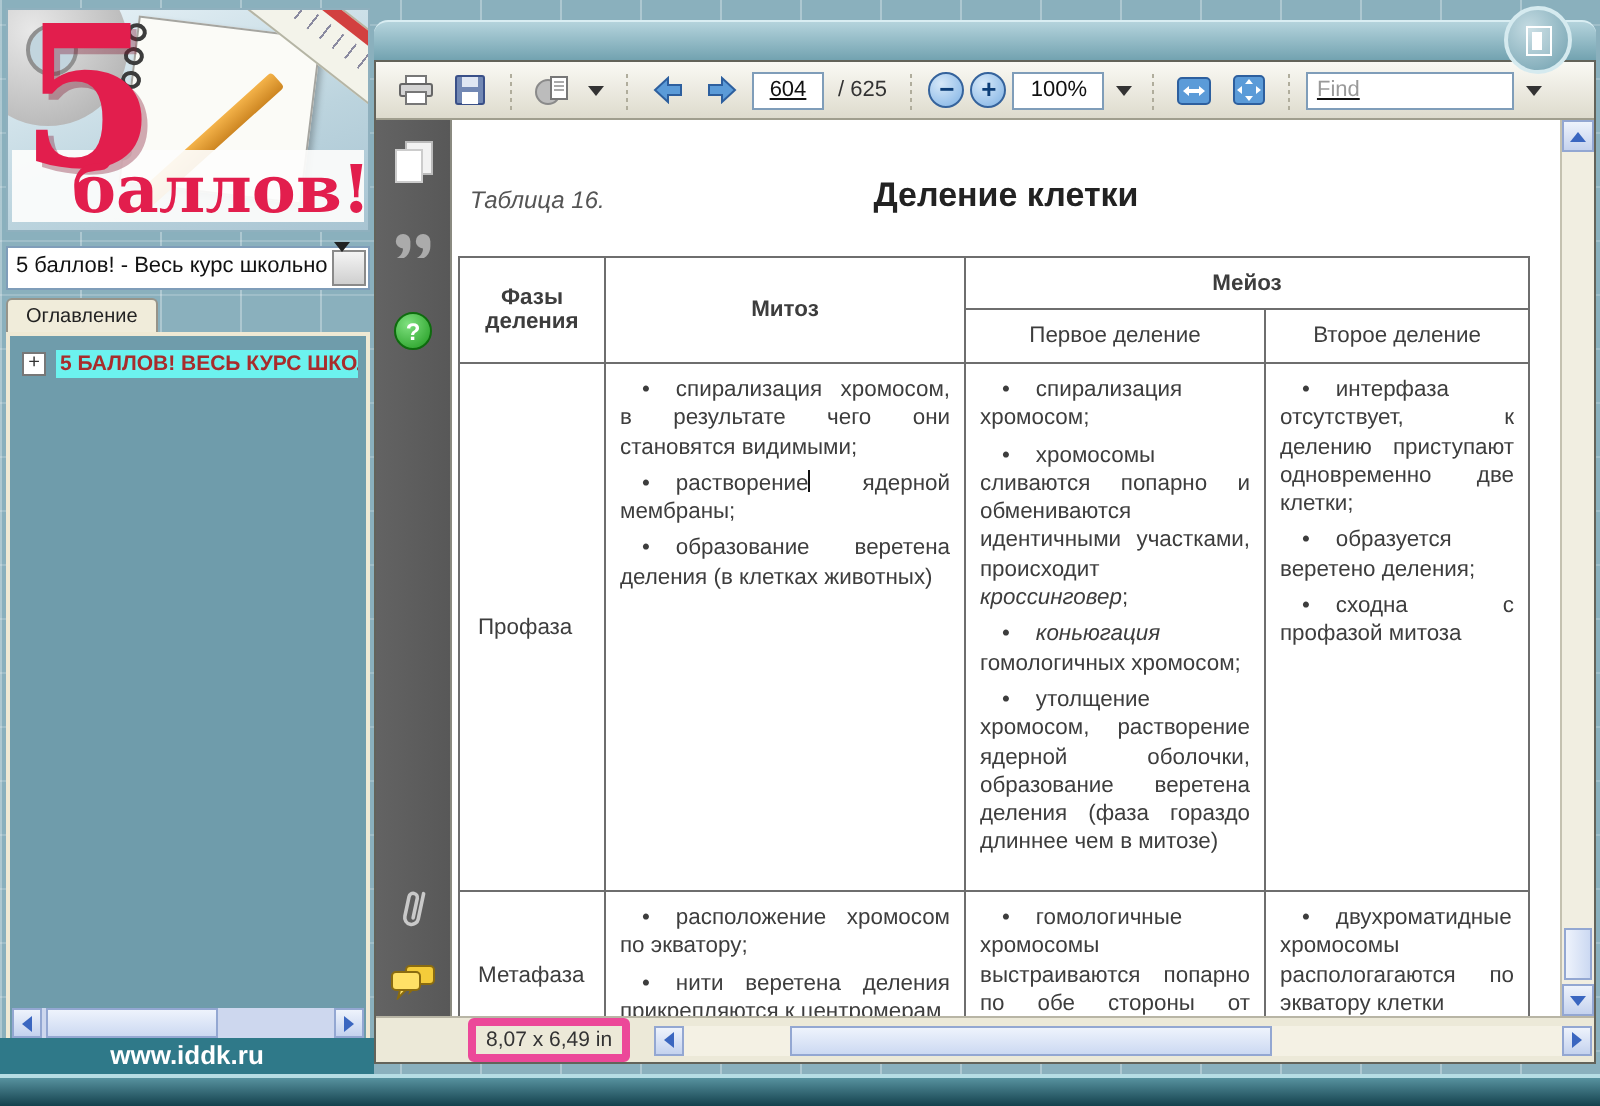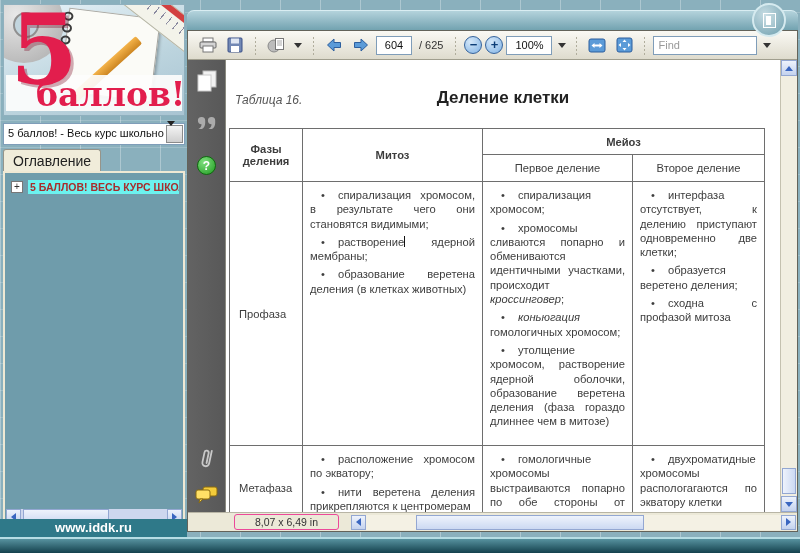--- a/index.html
+++ b/index.html
@@ -49,21 +49,21 @@
 
   .combo { position:relative; margin-top:7px; height:22px; background:#fff; border:1px solid #7f9db9; }
   .combo-text { position:absolute; left:4px; top:3px; right:20px; font-size:11px; color:#111;
     white-space:nowrap; overflow:hidden; }
   .combo-btn { position:absolute; right:1px; top:1px; width:17px; height:18px;
     background:linear-gradient(#f4f4f4,#cfcfcf); border:1px solid #8a8a8a; }
   .tri-down { width:0; height:0; border-left:4px solid transparent; border-right:4px solid transparent;
     border-top:5px solid #222; margin:6px auto 0; }
 
   .side-tab { margin-top:4px; display:inline-block; padding:3px 9px 2px; background:#f0ecda;
-    border:1px solid #96948a; border-bottom:none; border-radius:3px 3px 0 0; font-size:14px; color:#222; }
+    border:1px solid #96948a; border-bottom:none; border-radius:3px 3px 0 0; font-size:10px; color:#222; }
   .tree-panel { position:relative; height:356px; background:#6f9cab; border:2px solid #efe9d4; }
   .tree-row { display:flex; align-items:center; gap:5px; padding:7px 4px 0 6px; }
   .expander { width:12px; height:12px; flex:0 0 12px; background:#fff; border:1px solid #777;
     font-size:10px; line-height:10px; text-align:center; color:#333; }
   .tree-label { background:#6cf2ef; color:#a82c2c; font-weight:600; font-size:10.5px; padding:1px 2px;
     white-space:nowrap; overflow:hidden; }
   .side-hscroll { position:absolute; left:1px; right:1px; bottom:1px; height:15px; background:#cdd7ee;
     display:flex; align-items:stretch; }
   .sb-btn { width:15px; background:linear-gradient(#eef3fc,#c4d2ee); border:1px solid #93a7d2;
     display:flex; align-items:center; justify-content:center; }
@@ -86,21 +86,21 @@
   .vwindow { position:absolute; left:0; right:0; top:20px; bottom:2px; background:#ece9d8;
     border:1px solid #63635a; display:flex; flex-direction:column; }
 
   
   .toolbar { height:29px; background:linear-gradient(#faf9f4,#dedbcd); border-bottom:1px solid #a09e8e;
     display:flex; align-items:center; padding-left:8px; gap:3px; flex:0 0 29px; }
   .tb-sep { width:5px; height:20px; margin:0 3px;
     background:repeating-linear-gradient(0deg,#b0ad9c 0 2px, transparent 2px 4px); background-size:1px 100%; background-repeat:no-repeat; background-position:center; }
   .tb-btn { width:24px; height:23px; display:flex; align-items:center; justify-content:center; border:1px solid transparent; }
   .tb-btn.small { width:14px; }
-  .tb-input { height:19px; background:#fff; border:1px solid #7f9db9; font-size:11px; color:#111; text-align:center; }
+  .tb-input { height:19px; background:#fff; border:1px solid #7f9db9; font-size:11px; color:#111; text-align:center;text-decoration:underline; }
   #page-input { width:36px; }
   .page-total { font-size:11px; color:#333; padding:0 4px; }
   .round-btn { width:18px; height:18px; border-radius:50%; border:1px solid #35639c;
     background:radial-gradient(circle at 35% 30%, #d6e8f8, #7fb2e5); color:#0d3e77; font-weight:bold;
     font-size:13px; line-height:16px; text-align:center; }
   .zoom-box { width:46px; height:19px; background:#fff; border:1px solid #7f9db9; font-size:11px;
     color:#111; text-align:center; line-height:17px; }
   .mini-drop { width:13px; height:19px; display:flex; align-items:center; justify-content:center; }
   #find-input { width:104px; text-align:left; padding-left:4px; }
   #find-input::placeholder { color:#999; }
@@ -142,21 +142,21 @@
   
   .vscroll { flex:0 0 17px; background:#f1eee1; border-left:1px solid #c4c1b0; display:flex; flex-direction:column; }
   .vs-btn { height:16px; background:linear-gradient(#eef3fc,#c4d2ee); border:1px solid #93a7d2;
     display:flex; align-items:center; justify-content:center; }
   .vs-track { flex:1 1 auto; position:relative; }
   .vs-thumb { position:absolute; left:1px; right:1px; bottom:2px; height:26px;
     background:linear-gradient(90deg,#eef3fc,#ccd9f2); border:1px solid #93a7d2; }
 
   
   .statusbar { flex:0 0 19px; background:#ece9d8; border-top:1px solid #b8b5a5; display:flex; align-items:center; }
-  .dim-label { margin-left:46px; font-size:10.5px; color:#333; padding:1px 20px; border:1px solid #ec4899; border-radius:3px; }
+  .dim-label { margin-left:46px; font-size:10.5px; color:#333; padding:1px 5px; border:4px solid #ec4899; border-radius:3px; }
   .hscroll { flex:1 1 auto; height:15px; margin:0 1px 0 12px; background:#f4f1e4; display:flex; align-items:stretch; }
   .hs-track { flex:1 1 auto; position:relative; }
   .hs-thumb { position:absolute; top:0; bottom:0; left:12%; width:55%;
     background:linear-gradient(#eef3fc,#ccd9f2); border:1px solid #93a7d2; }
 
   svg { display:block; }
 </style>
 </head>
 <body>
 

